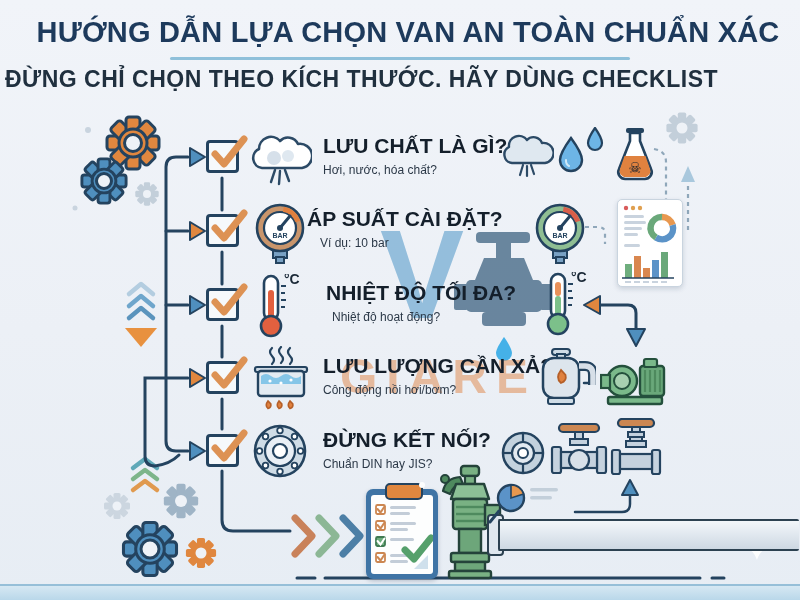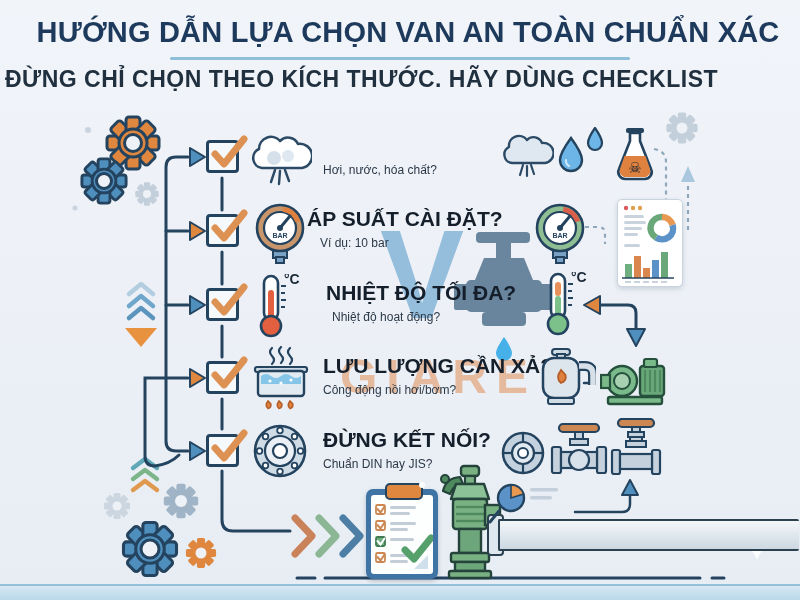--- a/index.html
+++ b/index.html
@@ -197,20 +197,21 @@
     <svg class="abs" style="left:248px;top:130px" width="64" height="56" viewBox="0 0 64 56">
       <path d="M14 38 a10 10 0 0 1 -3 -19 a12 12 0 0 1 21 -8 a11 11 0 0 1 18 3 a10 10 0 0 1 4 24 z" fill="#ffffff" stroke="#2c4a66" stroke-width="2.6" stroke-linejoin="round"></path>
       <circle cx="26" cy="28" r="7" fill="#d6e0ea"></circle>
       <circle cx="40" cy="26" r="6" fill="#dfe8f0"></circle>
       <g stroke="#2c4a66" stroke-width="2.4" stroke-linecap="round">
         <path d="M27 40 L23 52"></path>
           <path d="M32 41 L31 54"></path>
           <path d="M37 40 L41 51"></path>
       </g>
     </svg>
+    <div class="rtitle" style="left:323px;top:134px">LƯU CHẤT LÀ GÌ?</div>
     <div class="rsub" style="left:323px;top:163px">Hơi, nước, hóa chất?</div>
 
     <svg class="abs" style="left:253px;top:202px" width="54" height="62" viewBox="0 0 54 62">
       <rect x="20" y="48" width="14" height="8" fill="#7aa2c4" stroke="#24435f" stroke-width="2"></rect>
       <rect x="23" y="55" width="8" height="6" fill="#7aa2c4" stroke="#24435f" stroke-width="2"></rect>
       <circle cx="27" cy="26" r="23" fill="#c9956b" stroke="#24435f" stroke-width="2.6"></circle>
       <circle cx="27" cy="26" r="16" fill="#ffffff" stroke="#24435f" stroke-width="2.2"></circle>
       <path d="M30.3 7.3 A19 19 0 0 1 44.9 19.5" fill="none" stroke="#e0803f" stroke-width="5"></path>
       <line x1="27" y1="26" x2="37" y2="14" stroke="#24435f" stroke-width="3" stroke-linecap="round"></line>
       <circle cx="27" cy="26" r="3" fill="#24435f"></circle>

